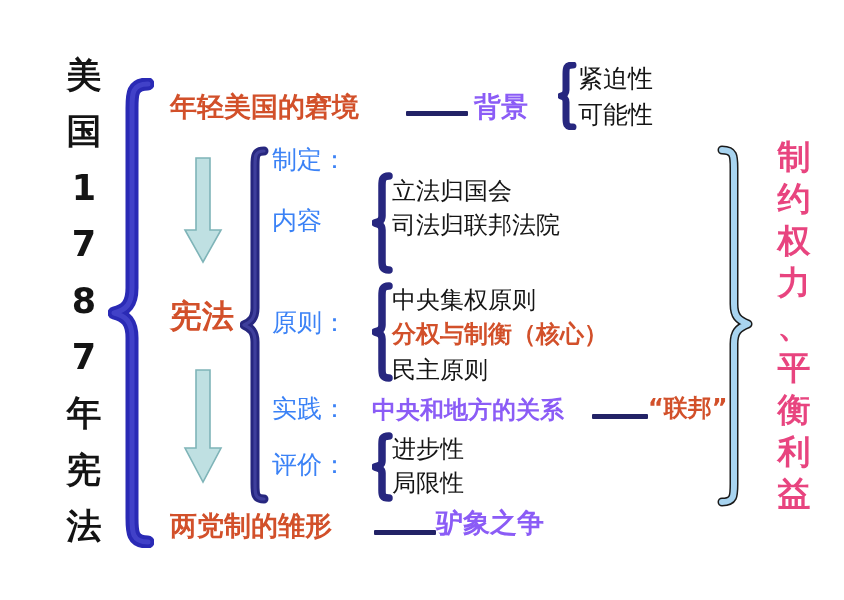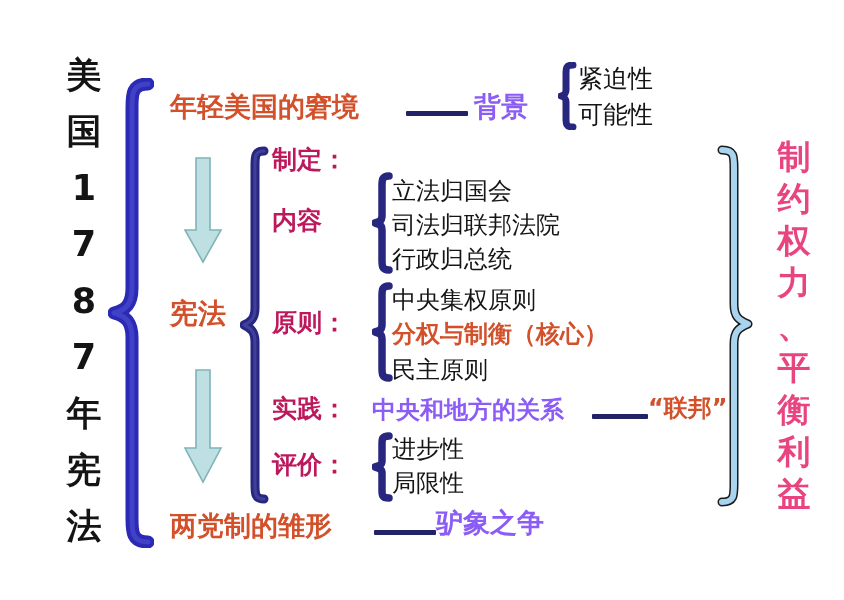--- a/index.html
+++ b/index.html
@@ -62,24 +62,24 @@
     justify-content: space-between;
     color: #E8447F;
     font-weight: bold;
     font-size: 33px;
     line-height: 1;
   }
   #right-vertical span { display: block; }
 
   
   .t-hero  { font-size: 27px; font-weight: bold; text-align: center; }
-  .t-lab   { font-size: 25px; font-weight: bold; color:#be185d; }
+  .t-lab   { font-size: 25px; font-weight: normal; color:#3b82f6; }
   .t-item  { font-size: 24px; }
   .t-small { font-size: 25px; }
-  .t-xian  { font-size: 28px; font-weight: bold; }
+  .t-xian  { font-size: 32px; font-weight: bold; }
 
   .dash {
     position: absolute;
     height: 5px;
     background: #222266;
     border-radius: 1px;
   }
 </style>
 </head>
 <body>
@@ -129,21 +129,20 @@
   </svg>
 
   <div class="abs t-lab" style="left:272px; top:147px;">制定：</div>
 
   <div class="abs t-lab" style="left:272px; top:208px;">内容</div>
   <svg class="brace" style="left:372px; top:172px;" width="22" height="104" viewBox="0 0 22 104">
     <path d="M17,4 C10,4 10,8 10,14 L10,44 C10,49 7,50 3,51 C7,52 10,53 10,58 L10,88 C10,94 10,98 17,98" fill="none" stroke="#27277F" stroke-width="7.5" stroke-linecap="round" stroke-linejoin="round"></path>
   </svg>
   <div class="abs t-item black" style="left:392px; top:179px;">立法归国会</div>
   <div class="abs t-item black" style="left:392px; top:213px;">司法归联邦法院</div>
-  <div class="abs t-item black" style="left:392px; top:247px;">行政归总统</div>
 
   <div class="abs t-lab" style="left:272px; top:310px;">原则：</div>
   <svg class="brace" style="left:372px; top:282px;" width="22" height="102" viewBox="0 0 22 102">
     <path d="M17,4 C10,4 10,8 10,14 L10,43 C10,48 7,49 3,50 C7,51 10,52 10,57 L10,86 C10,92 10,96 17,96" fill="none" stroke="#27277F" stroke-width="7.5" stroke-linecap="round" stroke-linejoin="round"></path>
   </svg>
   <div class="abs t-item black" style="left:392px; top:288px;">中央集权原则</div>
   <div class="abs t-item orange bold" style="left:392px; top:322px;">分权与制衡（核心）</div>
   <div class="abs t-item black" style="left:392px; top:358px;">民主原则</div>
 
   <div class="abs t-lab blue bold" style="left:272px; top:396px;">实践：</div>

